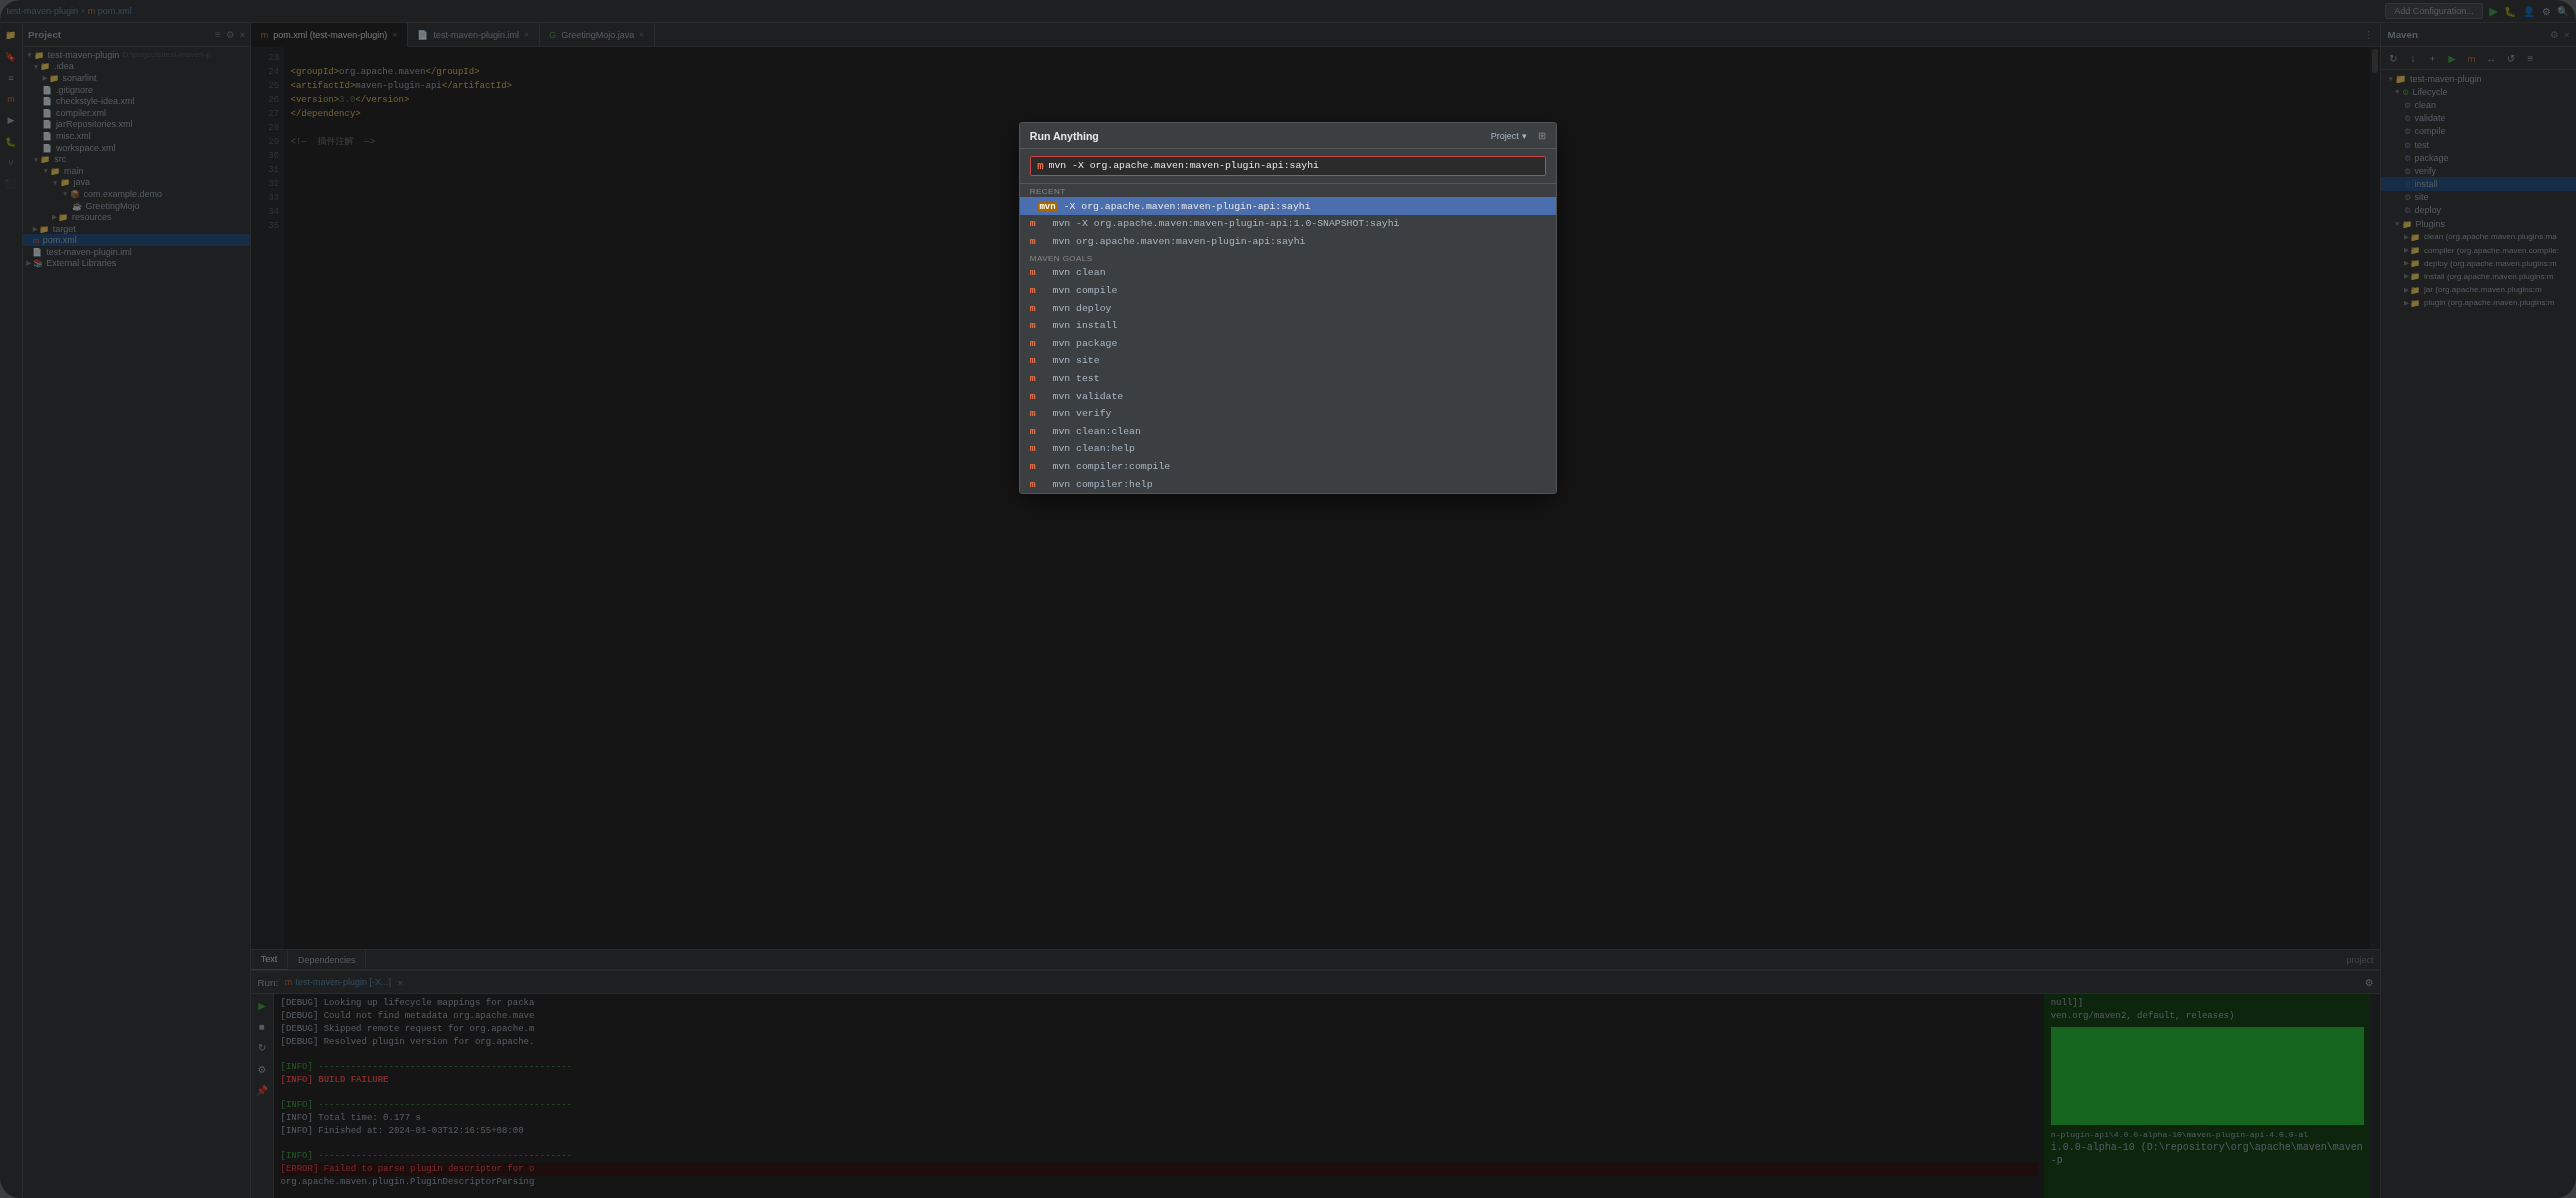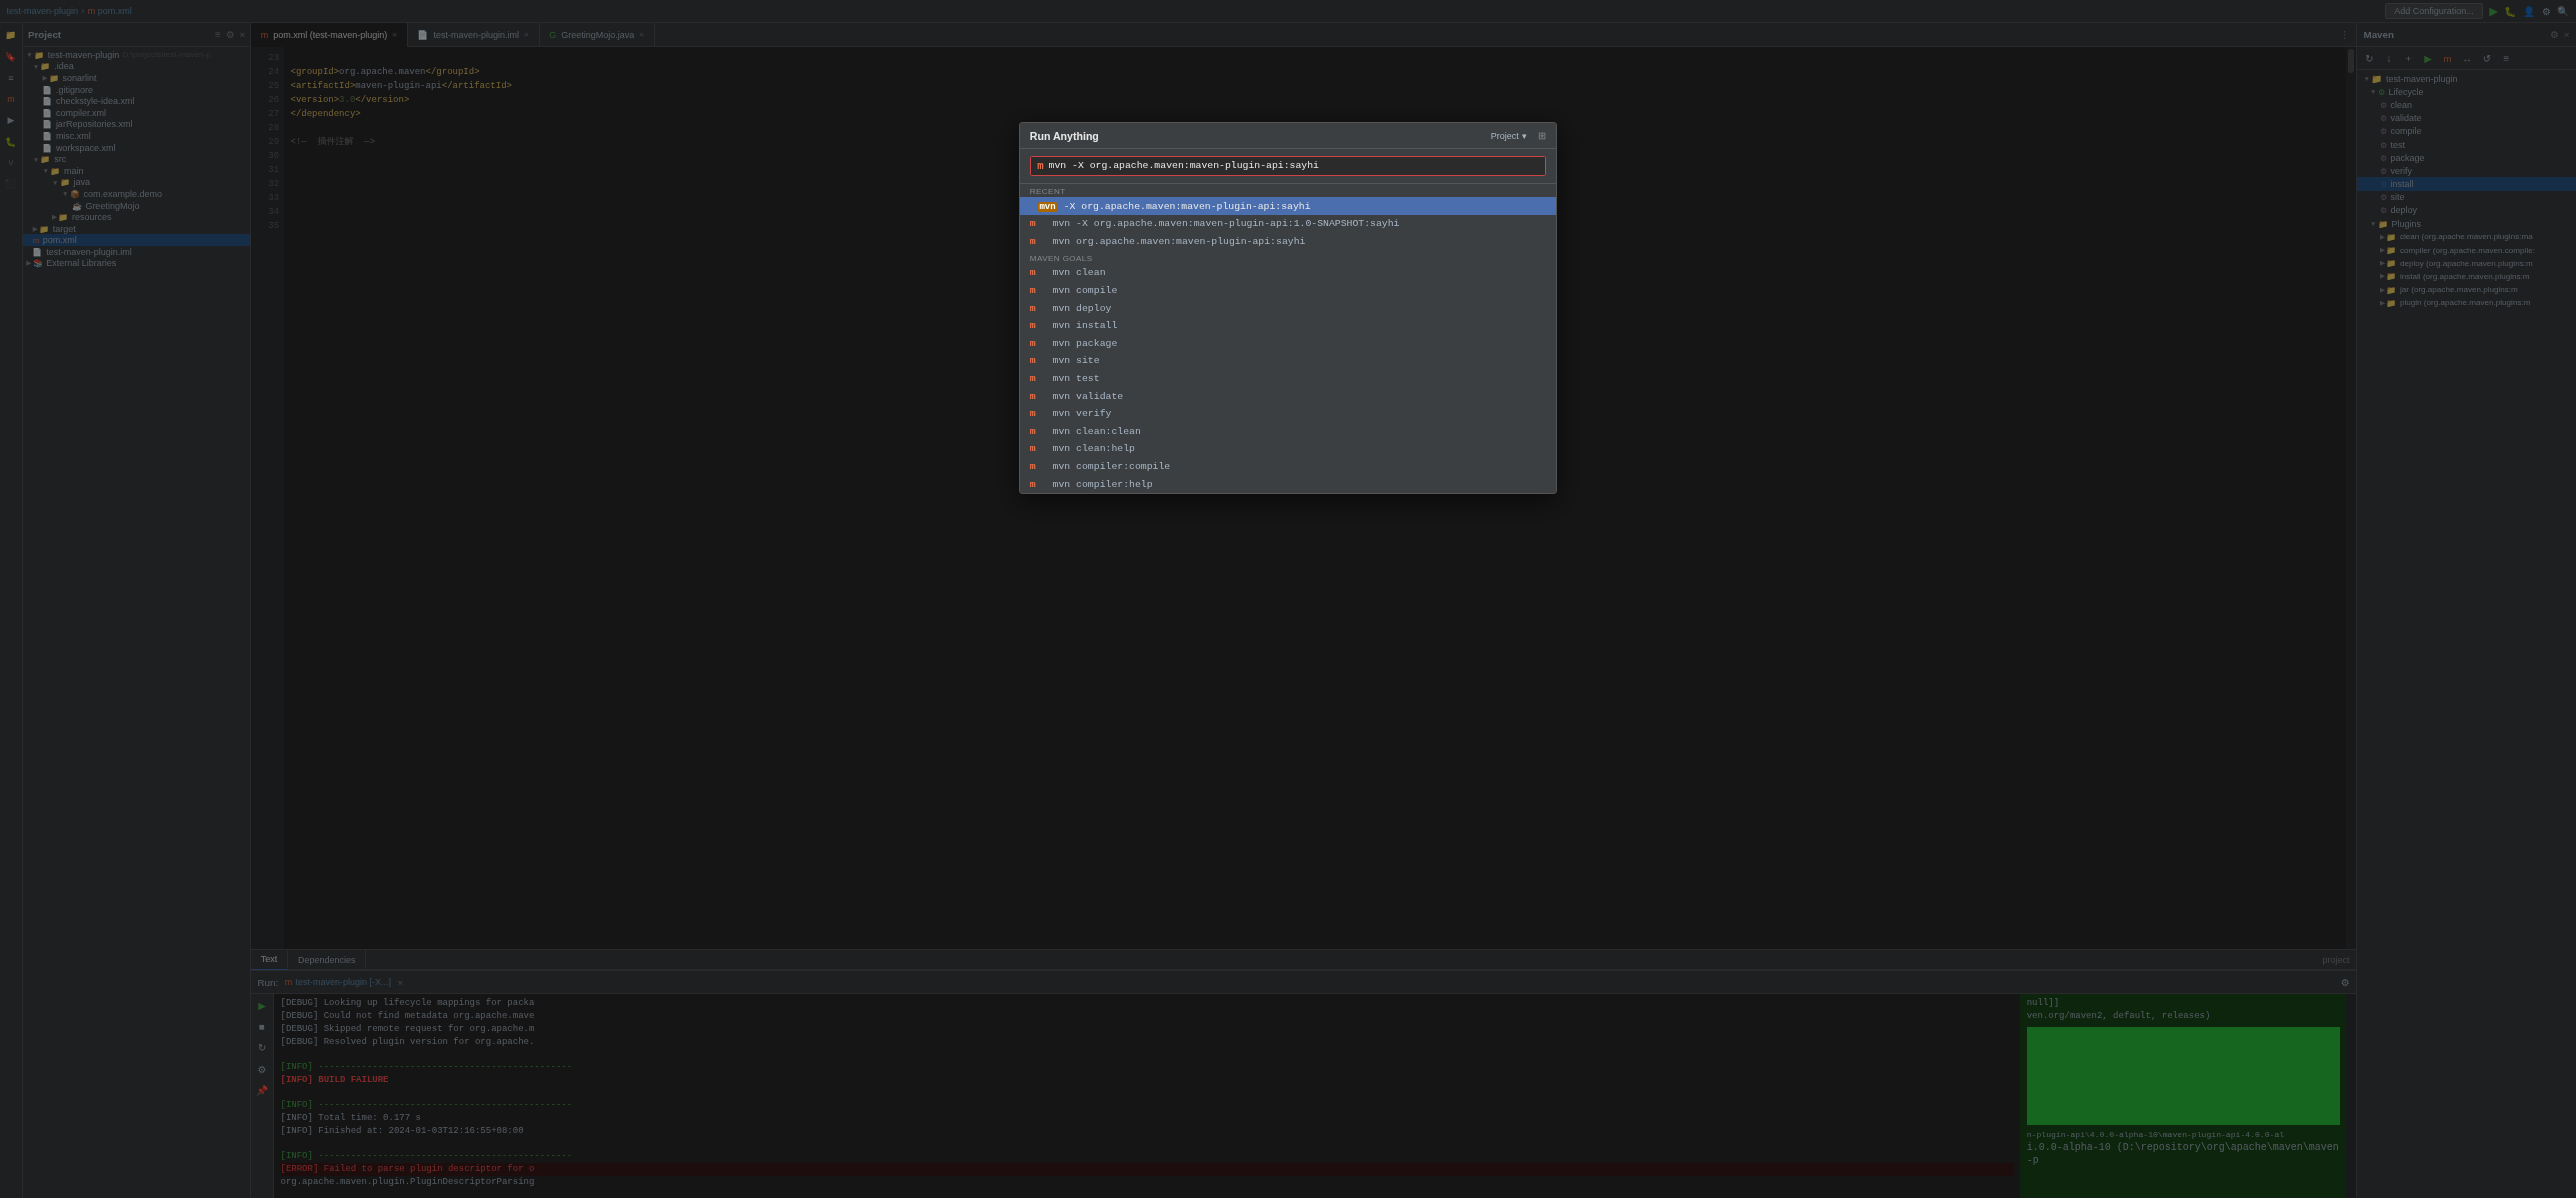--- a/index.html
+++ b/index.html
@@ -60,35 +60,35 @@
     .run-sidebar-btn.green { color: #4CAF50; }
     .run-output { flex: 1; padding: 3.3px 6.5px; font-family: 'Courier New', monospace; font-size: 9px; line-height: 13px; overflow-y: auto; color: #a9b7c6; }
     .run-output .debug { color: #a9b7c6; }
     .run-output .info-line { color: #a9b7c6; }
     .run-output .info-separator { color: #4CAF50; margin-top: 12px; }
     .run-output .info-failure { color: #FF5252; font-weight: bold; }
     .run-output .error-line { color: #FF5252; background: #3a1a1a; }
     .run-output .error-text { color: #a9b7c6; }
 
     
-    .maven-panel { width: 220px; background: #3c3f41; border-left: 0.8px solid #555; display: flex; flex-direction: column; flex-shrink: 0; }
+    .maven-panel { width: 196px; background: #3c3f41; border-left: 0.8px solid #555; display: flex; flex-direction: column; flex-shrink: 0; }
     .maven-header { height: 24.4px; background: #3c3f41; display: flex; align-items: center; padding: 0 6.5px; border-bottom: 0.8px solid #555; gap: 4.9px; }
     .maven-toolbar { height: 23px; background: #3c3f41; display: flex; align-items: center; padding: 0 3.3px; gap: 1.6px; border-bottom: 0.8px solid #555; }
     .maven-toolbar-btn { width: 18px; height: 18px; display: flex; align-items: center; justify-content: center; cursor: pointer; color: #a9b7c6; font-size: 9.8px; border-radius: 1.6px; }
     .maven-tree { flex: 1; overflow-y: auto; font-size: 9px; padding: 1.6px 0; }
     .maven-item { display: flex; align-items: center; padding: 1.6px 6.5px; cursor: pointer; white-space: nowrap; }
     .maven-item.selected { background: #2d5a8e; }
     .maven-indent-1 { padding-left: 13px; }
     .maven-indent-2 { padding-left: 23px; }
     .gear-icon { color: #9876aa; font-size: 8.1px; margin-right: 3.3px; }
     .lifecycle-icon { color: #4CAF50; font-size: 8.1px; margin-right: 3.3px; }
     .plugin-folder-icon { color: #e8c46a; font-size: 8.1px; margin-right: 3.3px; }
 
     
-    .overlay-backdrop { position: fixed; top: 0; left: 0; right: 0; bottom: 0; background: rgba(0,0,0,0.5); z-index: 100; display: flex; justify-content: center; align-items: flex-start; padding-top: 122px; }
+    .overlay-backdrop { position: fixed; top: 0; left: 0; right: 0; bottom: 0; background: rgba(0,0,0,0.5); z-index: 100; display: flex; justify-content: center; align-items: flex-start; padding-top: 122px; border-radius: 20px; }
     .run-anything-dialog { width: 538px; background: #3c3f41; border: 0.8px solid #555; border-radius: 3.3px; box-shadow: 0 6.5px 26px rgba(0,0,0,0.6); }
     .run-anything-header { display: flex; align-items: center; padding: 6.5px 9.8px; border-bottom: 0.8px solid #555; gap: 6.5px; }
     .run-anything-title { font-size: 10.6px; font-weight: bold; color: #e8e8e8; flex: 1; }
     .run-anything-project { font-size: 9px; color: #a9b7c6; display: flex; align-items: center; gap: 3.3px; }
     .run-anything-input-row { padding: 6.5px 9.8px; border-bottom: 0.8px solid #555; }
     .run-anything-input-box { width: 100%; background: #2b2b2b; border: 0.8px solid #cc4444; color: #e8e8e8; font-family: 'Courier New', monospace; font-size: 9.8px; padding: 3.3px 6.5px; display: flex; align-items: center; gap: 4.9px; border-radius: 1.6px; }
     .run-anything-input-icon { color: #6897bb; font-size: 10.6px; }
     .run-anything-input-text { color: #e8e8e8; font-size: 9.8px; font-family: 'Courier New', monospace; }
     .run-anything-section { padding: 3.3px 9.8px 1.6px; font-size: 8.1px; color: #888; text-transform: uppercase; letter-spacing: 0.4px; }
     .run-anything-list { max-height: 309px; overflow-y: auto; }

